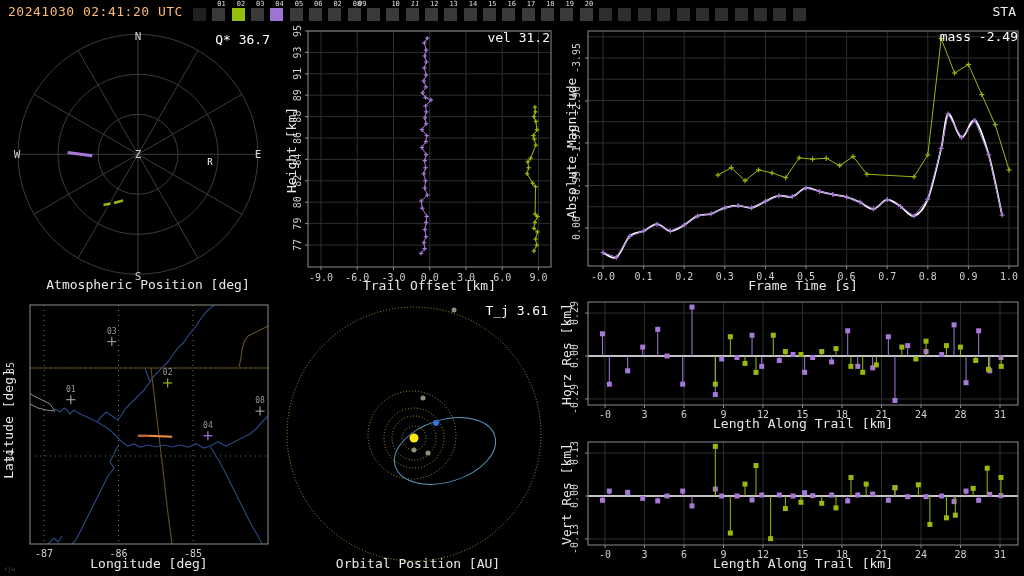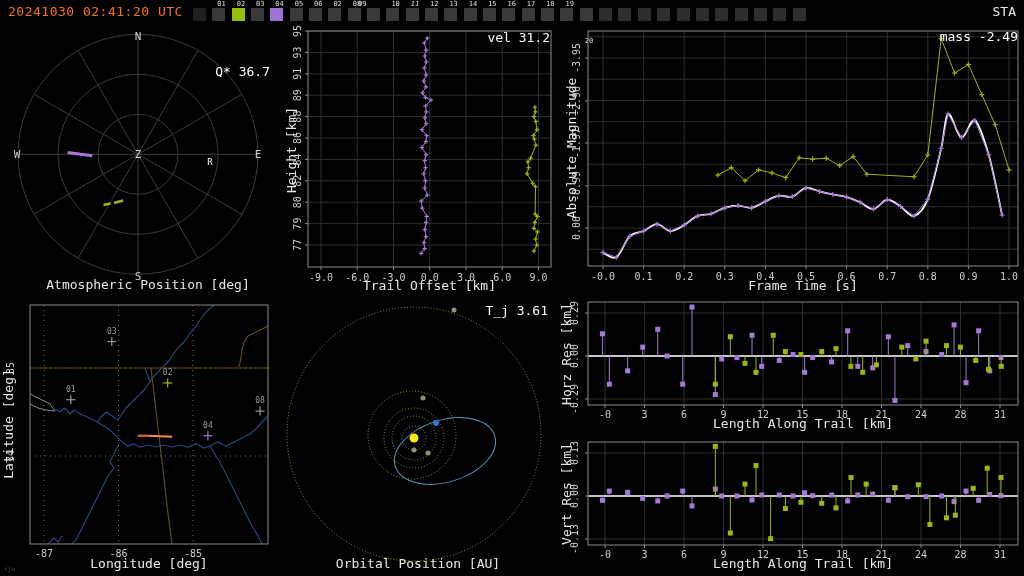--- a/index.html
+++ b/index.html
@@ -8,21 +8,21 @@
   .panel{position:absolute;}
   .panel svg{position:absolute;left:0;top:0;}
   #header{left:0;top:0;width:1024px;height:24px;}
   #p-polar{left:0;top:24px;width:280px;height:272px;}
   #p-trail{left:280px;top:24px;width:276px;height:272px;}
   #p-mag{left:556px;top:24px;width:468px;height:272px;}
   #p-map{left:0;top:296px;width:280px;height:280px;}
   #p-orbit{left:280px;top:296px;width:276px;height:280px;}
   #p-horz{left:556px;top:296px;width:468px;height:140px;}
   #p-vert{left:556px;top:436px;width:468px;height:140px;}
-  .ts{position:absolute;left:8px;top:4px;font-size:13px;color:#f97316;letter-spacing:.5px;}
+  .ts{position:absolute;left:8px;top:4px;font-size:13px;color:#fdba74;letter-spacing:.5px;}
   .sta{position:absolute;right:8px;top:4px;font-size:13px;color:#ececec;}
   .frame-sq{position:absolute;top:8px;width:13px;height:13px;}
   .frame-lab{position:absolute;top:0;font-size:7px;color:#e0e0e0;line-height:8px;}
   .ann{position:absolute;font-size:13px;color:#fff;white-space:pre;}
   .ptitle{position:absolute;font-size:13px;color:#e8e8e8;text-align:center;white-space:pre;}
   .ylab{position:absolute;font-size:13px;color:#e8e8e8;white-space:pre;
         transform:translate(-50%,-50%) rotate(-90deg);}
   .wm{position:absolute;left:4px;top:565px;font-size:6px;color:#4a4a4a;}
 </style>
 </head>
@@ -64,21 +64,21 @@
         <span class="frame-lab" style="left: 488.1px;">15</span>
         <div class="frame-sq" style="left: 483.1px; background: rgb(58, 58, 58);"></div>
         <span class="frame-lab" style="left: 507.44px;">16</span>
         <div class="frame-sq" style="left: 502.44px; background: rgb(58, 58, 58);"></div>
         <span class="frame-lab" style="left: 526.78px;">17</span>
         <div class="frame-sq" style="left: 521.78px; background: rgb(58, 58, 58);"></div>
         <span class="frame-lab" style="left: 546.12px;">18</span>
         <div class="frame-sq" style="left: 541.12px; background: rgb(58, 58, 58);"></div>
         <span class="frame-lab" style="left: 565.46px;">19</span>
         <div class="frame-sq" style="left: 560.46px; background: rgb(58, 58, 58);"></div>
-        <span class="frame-lab" style="left: 584.8px; margin-top: 37px;">20</span>
+        <span class="frame-lab" style="left: 584.8px;">20</span>
         <div class="frame-sq" style="left: 579.8px; background: rgb(58, 58, 58);"></div>
         <div class="frame-sq" style="left: 599.14px; background: rgb(46, 46, 46);"></div>
         <div class="frame-sq" style="left: 618.48px; background: rgb(46, 46, 46);"></div>
         <div class="frame-sq" style="left: 637.82px; background: rgb(46, 46, 46);"></div>
         <div class="frame-sq" style="left: 657.16px; background: rgb(46, 46, 46);"></div>
         <div class="frame-sq" style="left: 676.5px; background: rgb(46, 46, 46);"></div>
         <div class="frame-sq" style="left: 695.84px; background: rgb(46, 46, 46);"></div>
         <div class="frame-sq" style="left: 715.18px; background: rgb(46, 46, 46);"></div>
         <div class="frame-sq" style="left: 734.52px; background: rgb(46, 46, 46);"></div>
         <div class="frame-sq" style="left: 753.86px; background: rgb(46, 46, 46);"></div>
@@ -112,21 +112,21 @@
           <text x="210" y="141.3" font-size="9" fill="#ffffff" text-anchor="middle" font-family="&quot;DejaVu Sans Mono&quot;,&quot;Liberation Mono&quot;,monospace">R</text>
         </g>
         <g>
           <polyline points="67.7,128.5 92.3,131.70000000000002" fill="none" stroke="#a678d8" stroke-width="3"></polyline>
         </g>
         <g>
           <polyline points="103.5,181 110.5,179.5" fill="none" stroke="#9cb70f" stroke-width="2.5"></polyline>
           <polyline points="114,179 123,176.5" fill="none" stroke="#9cb70f" stroke-width="2.5"></polyline>
         </g>
       </svg>
-  <span class="ann" style="right:10px;top:8px;margin-top:32px;">Q* 36.7</span>
+  <span class="ann" style="right:10px;top:8px;">Q* 36.7</span>
   <span class="ptitle" style="left:20px;top:253px;width:256px;">Atmospheric Position [deg]</span>
 </div>
 
 <div id="p-trail" class="panel">
   <svg id="svg-trail" width="276" height="272">
         <g>
           <line x1="41.03" y1="7" x2="41.03" y2="243" stroke="#2e2e2e"></line>
           <line x1="77.27" y1="7" x2="77.27" y2="243" stroke="#2e2e2e"></line>
           <line x1="113.50999999999999" y1="7" x2="113.50999999999999" y2="243" stroke="#2e2e2e"></line>
           <line x1="149.75" y1="7" x2="149.75" y2="243" stroke="#2e2e2e"></line>

